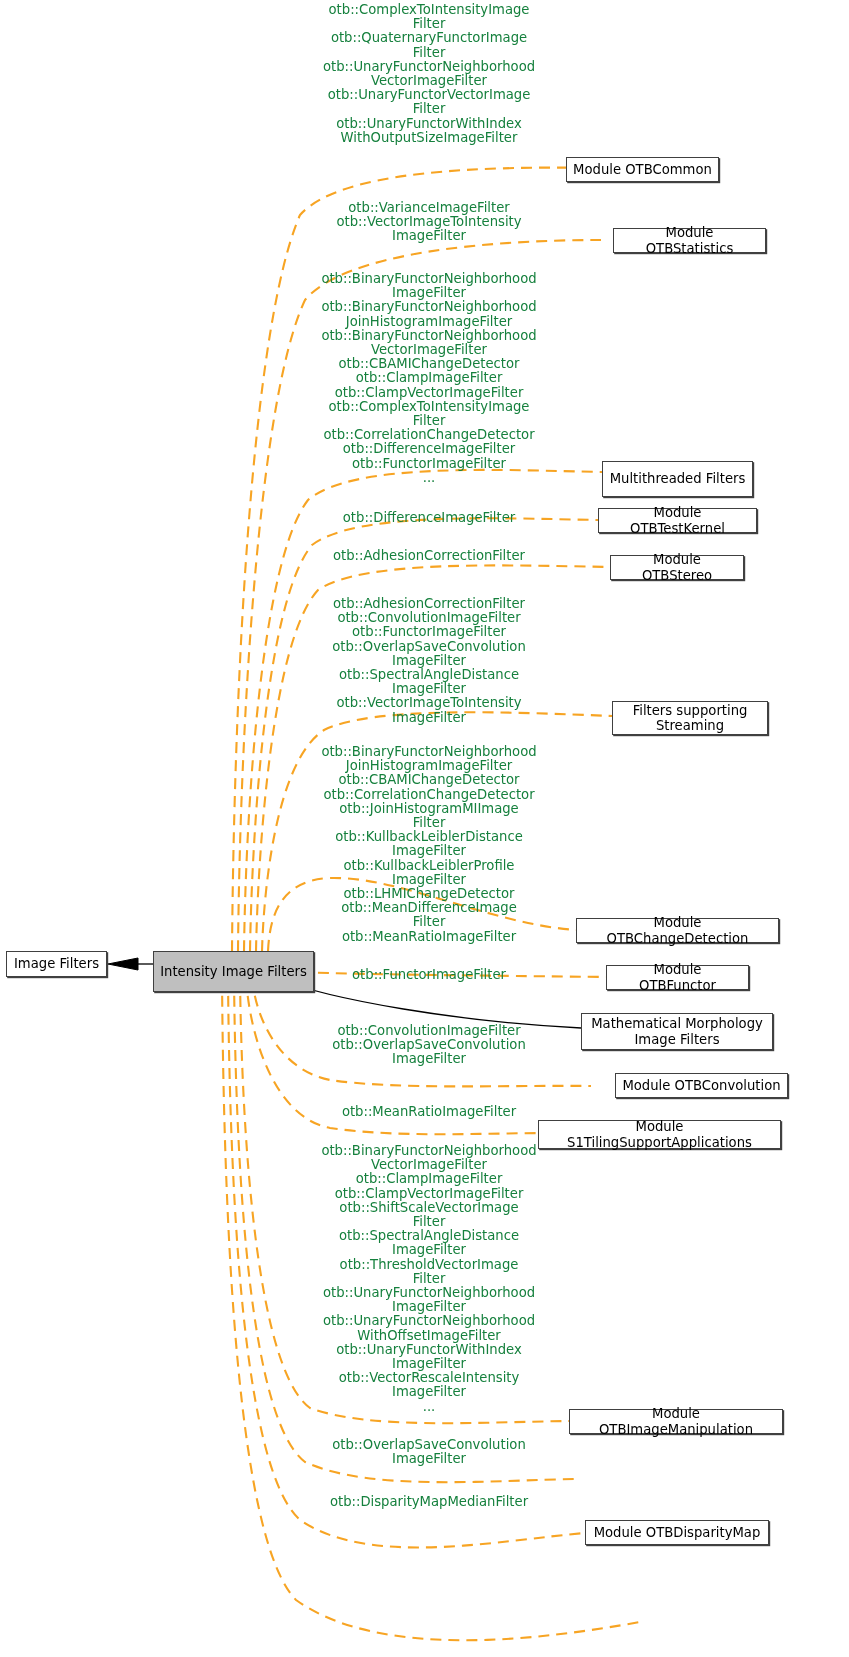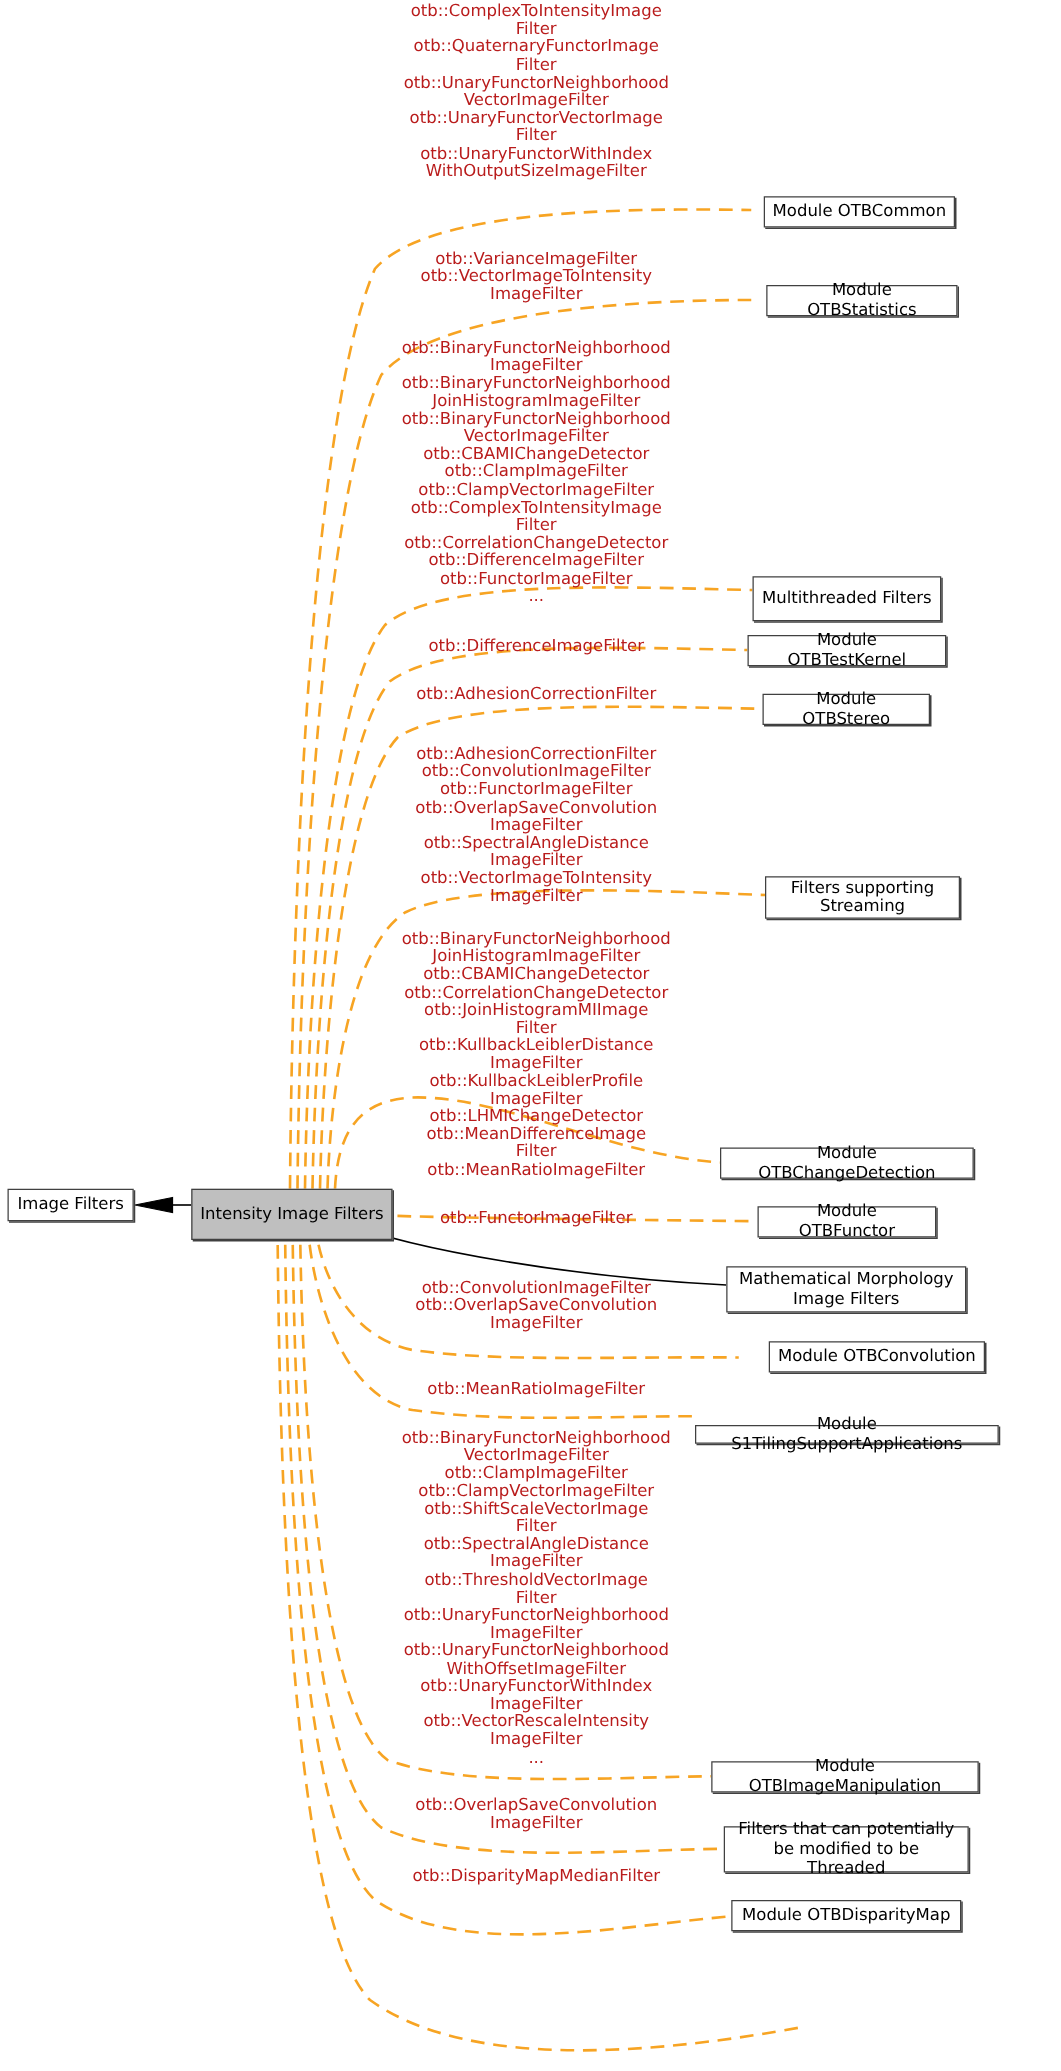--- a/index.html
+++ b/index.html
@@ -43,21 +43,21 @@
     white-space: pre-line;
     box-shadow: 1.2px 1.2px 0 0 #404040;
   }
   .node.focus {
     background: #bfbfbf;
     border: 1px solid #404040;
   }
   
   .edge-label {
     position: absolute;
-    color: #b91c1c;
+    color: #15803d;
     font-size: 13.2px;
     line-height: 14.2px;
     text-align: center;
     white-space: pre-line;
     background: transparent;
   }
 </style>
 </head>
 <body>
 
@@ -169,31 +169,29 @@
 ImageFilter
 otb::VectorRescaleIntensity
 ImageFilter
 ...</div>
   <div class="edge-label" style="left:318px; top:1438px; width:222px;">otb::OverlapSaveConvolution
 ImageFilter</div>
   <div class="edge-label" style="left:318px; top:1495px; width:222px;">otb::DisparityMapMedianFilter</div>
 
   <div class="node" style="left:6px;   top:951px;  width:101px; height:26px;">Image Filters</div>
   <div class="node focus" style="left:153px; top:951px;  width:161px; height:41px;">Intensity Image Filters</div>
-  <div class="node" style="left:611px; top:157px;  width:153px; height:25px;">Module OTBCommon</div>
+  <div class="node" style="left:566px; top:157px;  width:153px; height:25px;">Module OTBCommon</div>
   <div class="node" style="left:601px; top:228px;  width:153px; height:25px;margin-left:12px;">Module OTBStatistics</div>
   <div class="node" style="left:602px; top:461px;  width:151px; height:36px;">Multithreaded Filters</div>
   <div class="node" style="left:598px; top:508px;  width:159px; height:25px;">Module OTBTestKernel</div>
   <div class="node" style="left:610px; top:555px;  width:134px; height:25px;">Module OTBStereo</div>
   <div class="node" style="left:612px; top:701px;  width:156px; height:34px;">Filters supporting
 Streaming</div>
   <div class="node" style="left:576px; top:918px;  width:203px; height:25px;">Module OTBChangeDetection</div>
   <div class="node" style="left:606px; top:965px;  width:143px; height:25px;">Module OTBFunctor</div>
   <div class="node" style="left:581px; top:1013px; width:192px; height:37px;">Mathematical Morphology
 Image Filters</div>
   <div class="node" style="left:591px; top:1073px; width:173px; height:25px;margin-left:24px;">Module OTBConvolution</div>
-  <div class="node" style="left:556px; top:1120px; width:243px; height:15px;margin-top:20px;">Module S1TilingSupportApplications</div>
+  <div class="node" style="left:538px; top:1120px; width:243px; height:29px;">Module S1TilingSupportApplications</div>
   <div class="node" style="left:569px; top:1409px; width:214px; height:25px;">Module OTBImageManipulation</div>
-  <div class="node" style="left:579px; top:1461px; width:196px; height:37px;">Filters that can potentially
-be modified to be Threaded</div>
   <div class="node" style="left:585px; top:1520px; width:184px; height:25px;">Module OTBDisparityMap</div>
 
 </div>
 
 </body></html>

